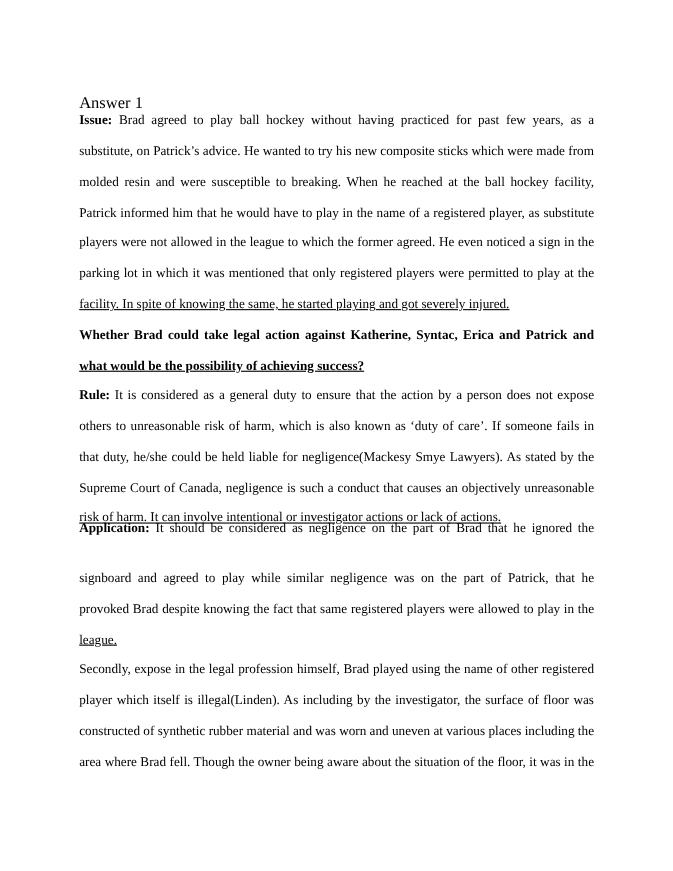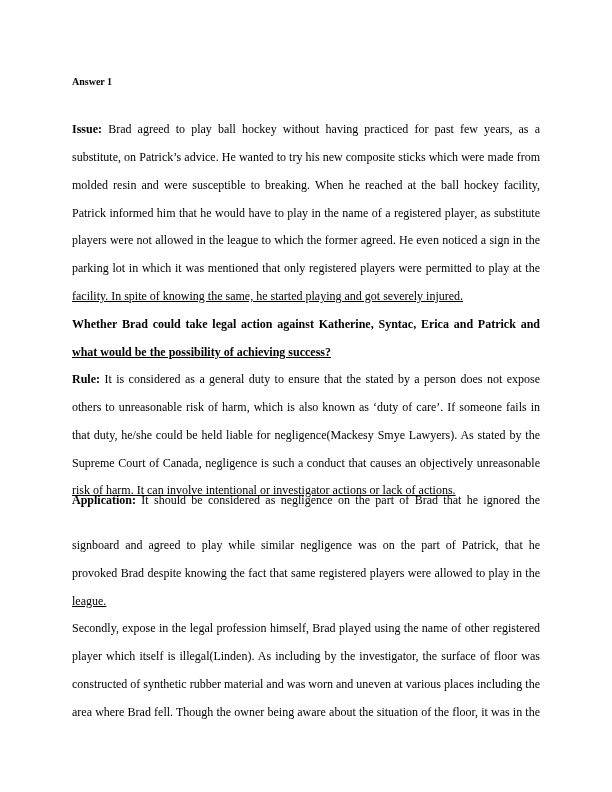--- a/index.html
+++ b/index.html
@@ -1,21 +1,21 @@
 <!DOCTYPE html>
 <html><head>
 <meta charset="utf-8">
 <style>
   html, body { margin: 0; padding: 0; background: #ffffff; }
   body { width: 612px; height: 792px; position: relative; overflow: hidden;
          font-family: "Liberation Serif", "DejaVu Serif", serif; color: #000; }
   .page { position: absolute; left: 0; top: 0; width: 612px; height: 792px; background: #fff; }
-  .title { position: absolute; left: 72px; top: 76px; font-size: 10px; font-weight: bold; margin: 0; }
+  .title { position: absolute; left: 72px; top: 86px; font-size: 15px; font-weight: normal; margin: 0; }
   .line { position: absolute; left: 72px; width: 468px; font-size: 12px; line-height: 16px;
-          white-space: nowrap; text-align: justify; text-align-last: justify; margin-top: 20px; }
+          white-space: nowrap; text-align: justify; text-align-last: justify; }
   .line.last { text-align-last: left; text-decoration: underline; }
   .b { font-weight: bold; }
 </style>
 </head>
 <body>
 
 <div class="page">
   <h2 class="title">Answer 1</h2>
 
   <div>
@@ -27,21 +27,21 @@
     <div class="line" style="top:240px">parking lot in which it was mentioned that only registered players were permitted to play at the</div>
     <div class="line last" style="top:268px">facility. In spite of knowing the same, he started playing and got severely injured.</div>
   </div>
 
   <div>
     <div class="line b" style="top:296px">Whether Brad could take legal action against Katherine, Syntac, Erica and Patrick and</div>
     <div class="line b last" style="top:324px">what would be the possibility of achieving success?</div>
   </div>
 
   <div>
-    <div class="line" style="top:351px"><span class="b">Rule:</span><span> It is considered as a general duty to ensure that the stated by a person does not expose</span></div>
+    <div class="line" style="top:351px"><span class="b">Rule:</span><span> It is considered as a general duty to ensure that the action by a person does not expose</span></div>
     <div class="line" style="top:379px">others to unreasonable risk of harm, which is also known as ‘duty of care’. If someone fails in</div>
     <div class="line" style="top:407px">that duty, he/she could be held liable for negligence(Mackesy Smye Lawyers). As stated by the</div>
     <div class="line" style="top:435px">Supreme Court of Canada, negligence is such a conduct that causes an objectively unreasonable</div>
     <div class="line last" style="top:462px">risk of harm. It can involve intentional or investigator actions or lack of actions.</div>
   </div>
 
   <div>
     <div class="line" style="top:472px"><span class="b">Application:</span><span> It should be considered as negligence on the part of Brad that he ignored the</span></div>
     <div class="line" style="top:517px">signboard and agreed to play while similar negligence was on the part of Patrick, that he</div>
     <div class="line" style="top:545px">provoked Brad despite knowing the fact that same registered players were allowed to play in the</div>

